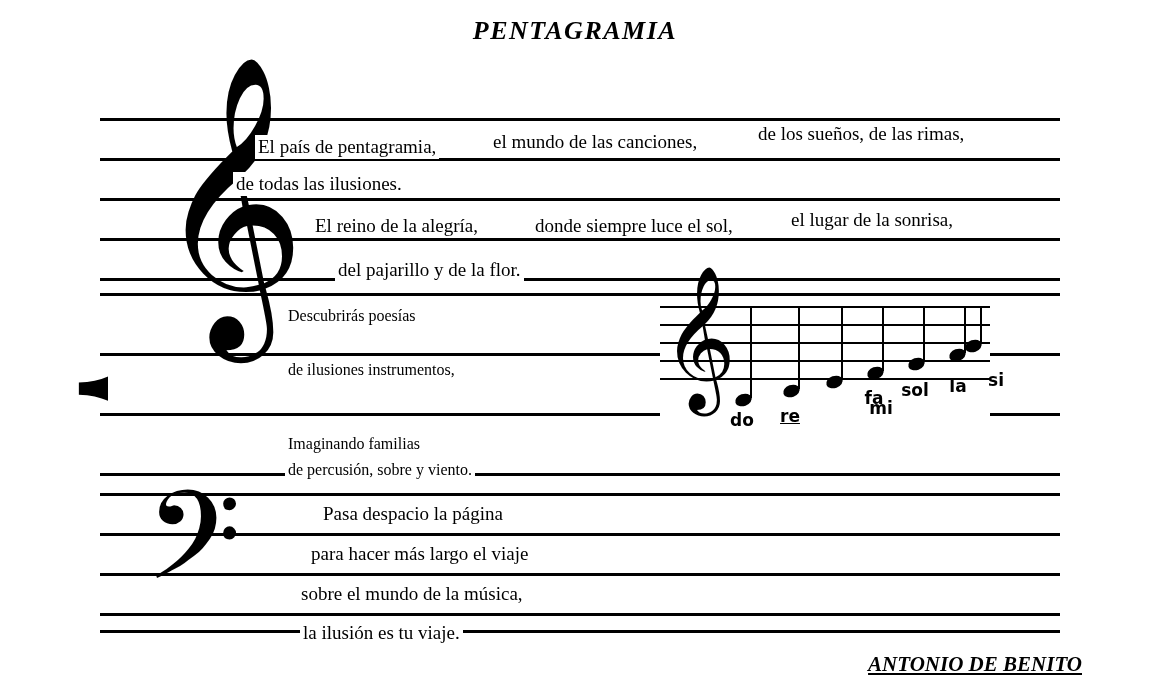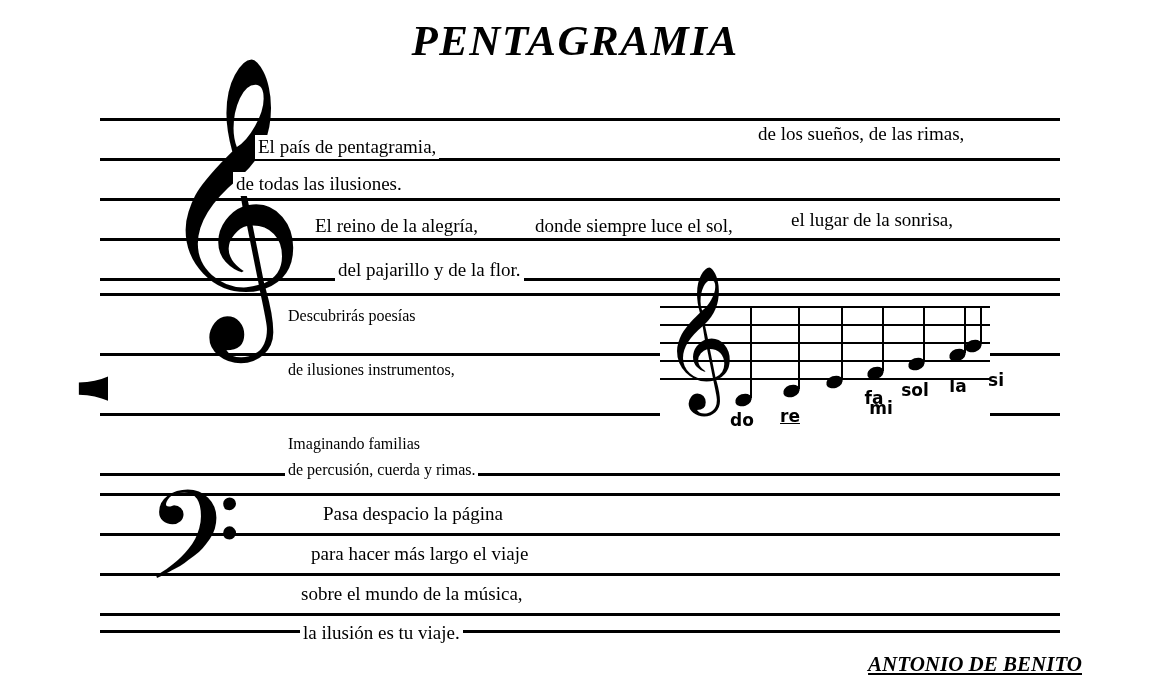--- a/index.html
+++ b/index.html
@@ -19,21 +19,21 @@
   
   #title {
     position: absolute;
     top: 16px;
     left: 0;
     width: 1150px;
     text-align: center;
     font-family: "Liberation Serif", serif;
     font-weight: bold;
     font-style: italic;
-    font-size: 43px;
+    font-size: 26px;
     letter-spacing: 1.5px;
   }
 
   
   #score {
     position: absolute;
     left: 100px;
     top: 118px;
     width: 960px;
     height: 518px;
@@ -175,32 +175,33 @@
   <div class="staff-line" style="top:375px;"></div>
   <div class="staff-line" style="top:415px;"></div>
   <div class="staff-line" style="top:455px;"></div>
   <div class="staff-line" style="top:495px;"></div>
   <div class="staff-line" style="top:512px;"></div>
 
   <div class="clef" id="treble-clef-main">𝄞</div>
   <div class="clef" id="bass-clef-main">𝄢</div>
 
   <div class="lyric" style="left:155px; top:17px;">El país de pentagramia,</div>
+  <div class="lyric" style="left:390px; top:12px;">el mundo de las canciones,</div>
   <div class="lyric" style="left:655px; top:4px;">de los sueños, de las rimas,</div>
   <div class="lyric" style="left:133px; top:54px;">de todas las ilusiones.</div>
 
   <div class="lyric" style="left:212px; top:96px;">El reino de la alegría,</div>
   <div class="lyric" style="left:688px; top:90px;">el lugar de la sonrisa,</div>
   <div class="lyric" style="left:432px; top:96px;">donde siempre luce el sol,</div>
   <div class="lyric" style="left:192px; top:140px;margin-left:43px;">del pajarillo y de la flor.</div>
 
   <div class="lyric bold" style="left:185px; top:186px;">Descubrirás poesías</div>
   <div class="lyric bold" style="left:185px; top:240px;">de ilusiones instrumentos,</div>
   <div class="lyric bold" style="left:185px; top:290px;margin-top:24px;">Imaginando familias</div>
-  <div class="lyric bold" style="left:185px; top:340px;">de percusión, cuerda y rimas.</div>
+  <div class="lyric bold" style="left:185px; top:340px;">de percusión, sobre y viento.</div>
 
   <div id="mini-staff">
     <div class="mini-line" style="top:0px;"></div>
     <div class="mini-line" style="top:18px;"></div>
     <div class="mini-line" style="top:36px;"></div>
     <div class="mini-line" style="top:54px;"></div>
     <div class="mini-line" style="top:72px;"></div>
 
     <div id="mini-clef">𝄞</div>
 

